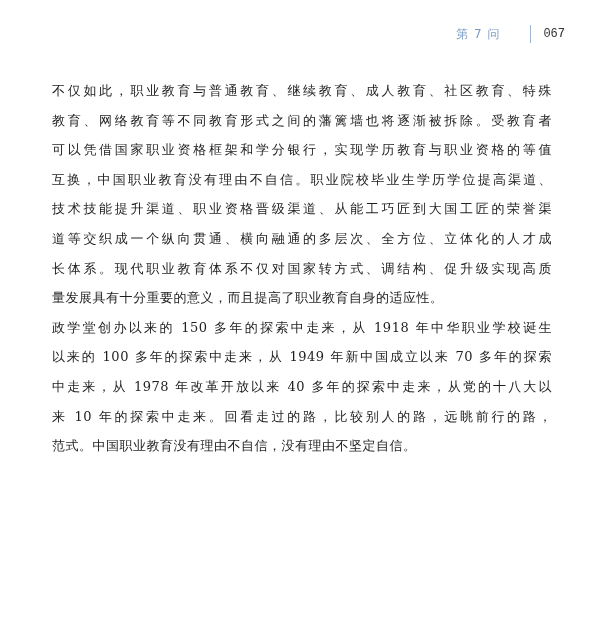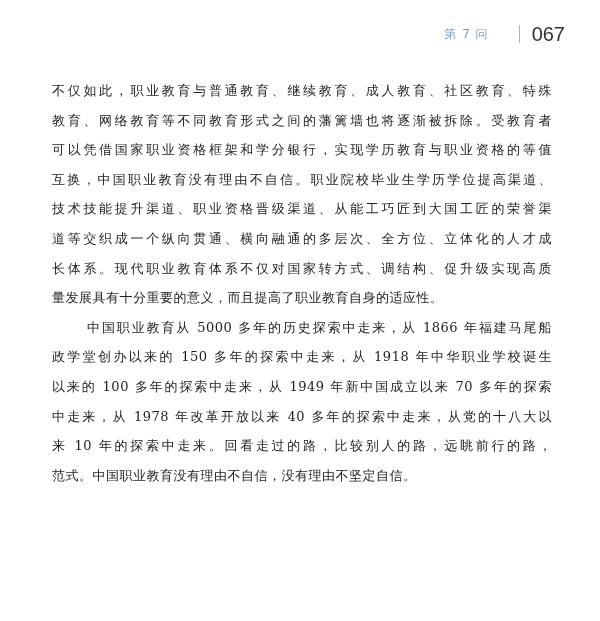--- a/index.html
+++ b/index.html
@@ -38,22 +38,22 @@
       letter-spacing: 0.3px;
     }
     .header-divider {
       display: inline-block;
       width: 1px;
       height: 18px;
       background: #9fb6d3;
       margin: 0 12px 0 16px;
     }
     .page-number {
-      font-family: Liberation Sans, sans-serif;
-      font-size: 20px;
+      font-family: Liberation Mono, monospace;
+      font-size: 12px;
       color: #333333;
     }
     .body-text {
       position: absolute;
       left: 52px;
       top: 76px;
       width: 500px;
     }
     .line {
       height: 29.6px;
@@ -85,20 +85,19 @@
     <div class="line">不仅如此，职业教育与普通教育、继续教育、成人教育、社区教育、特殊</div>
     <div class="line">教育、网络教育等不同教育形式之间的藩篱墙也将逐渐被拆除。受教育者</div>
     <div class="line">可以凭借国家职业资格框架和学分银行，实现学历教育与职业资格的等值</div>
     <div class="line">互换，中国职业教育没有理由不自信。职业院校毕业生学历学位提高渠道、</div>
     <div class="line">技术技能提升渠道、职业资格晋级渠道、从能工巧匠到大国工匠的荣誉渠</div>
     <div class="line">道等交织成一个纵向贯通、横向融通的多层次、全方位、立体化的人才成</div>
     <div class="line">长体系。现代职业教育体系不仅对国家转方式、调结构、促升级实现高质</div>
     <div class="line last">量发展具有十分重要的意义，而且提高了职业教育自身的适应性。</div>
   </div>
   <div class="paragraph">
-    <div class="line indent">中国职业教育从 5000 多年的历史探索中走来，从 1866 年福建马尾船</div>
     <div class="line">政学堂创办以来的 150 多年的探索中走来，从 1918 年中华职业学校诞生</div>
     <div class="line">以来的 100 多年的探索中走来，从 1949 年新中国成立以来 70 多年的探索</div>
     <div class="line">中走来，从 1978 年改革开放以来 40 多年的探索中走来，从党的十八大以</div>
     <div class="line">来 10 年的探索中走来。回看走过的路，比较别人的路，远眺前行的路，</div>
     <div class="line last">范式。中国职业教育没有理由不自信，没有理由不坚定自信。</div>
   </div>
 </div>
 
 </body></html>

